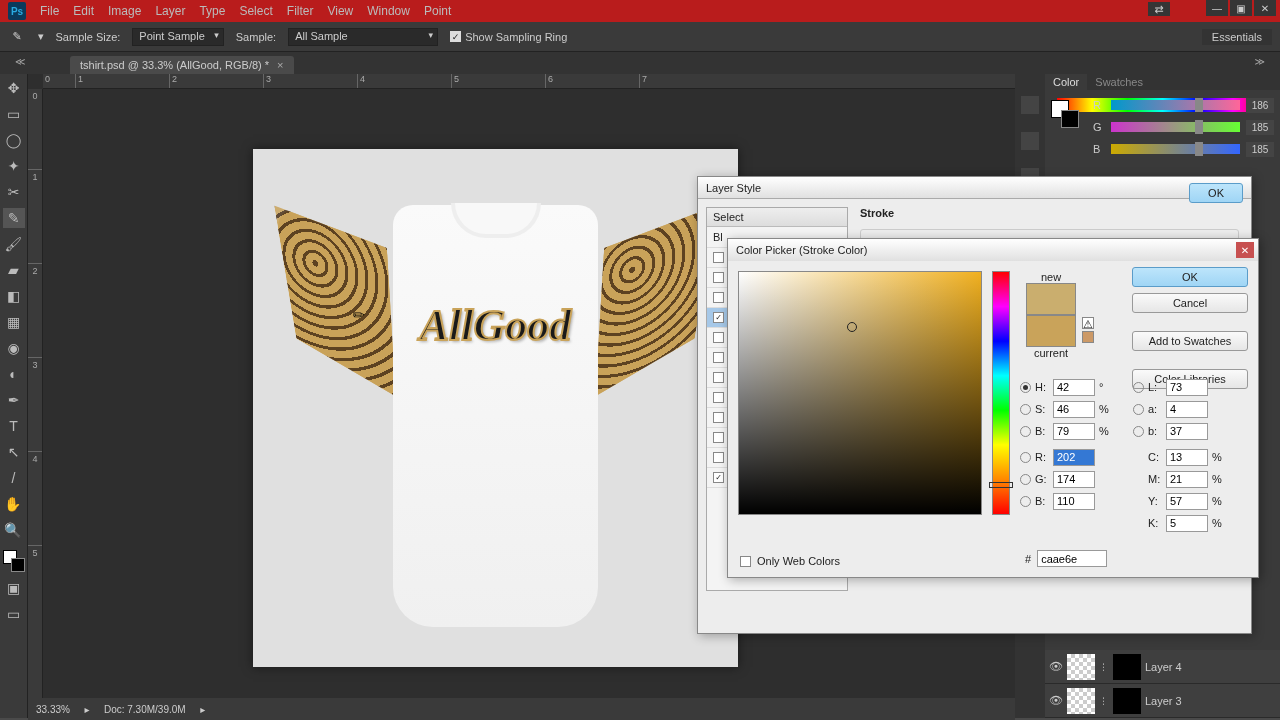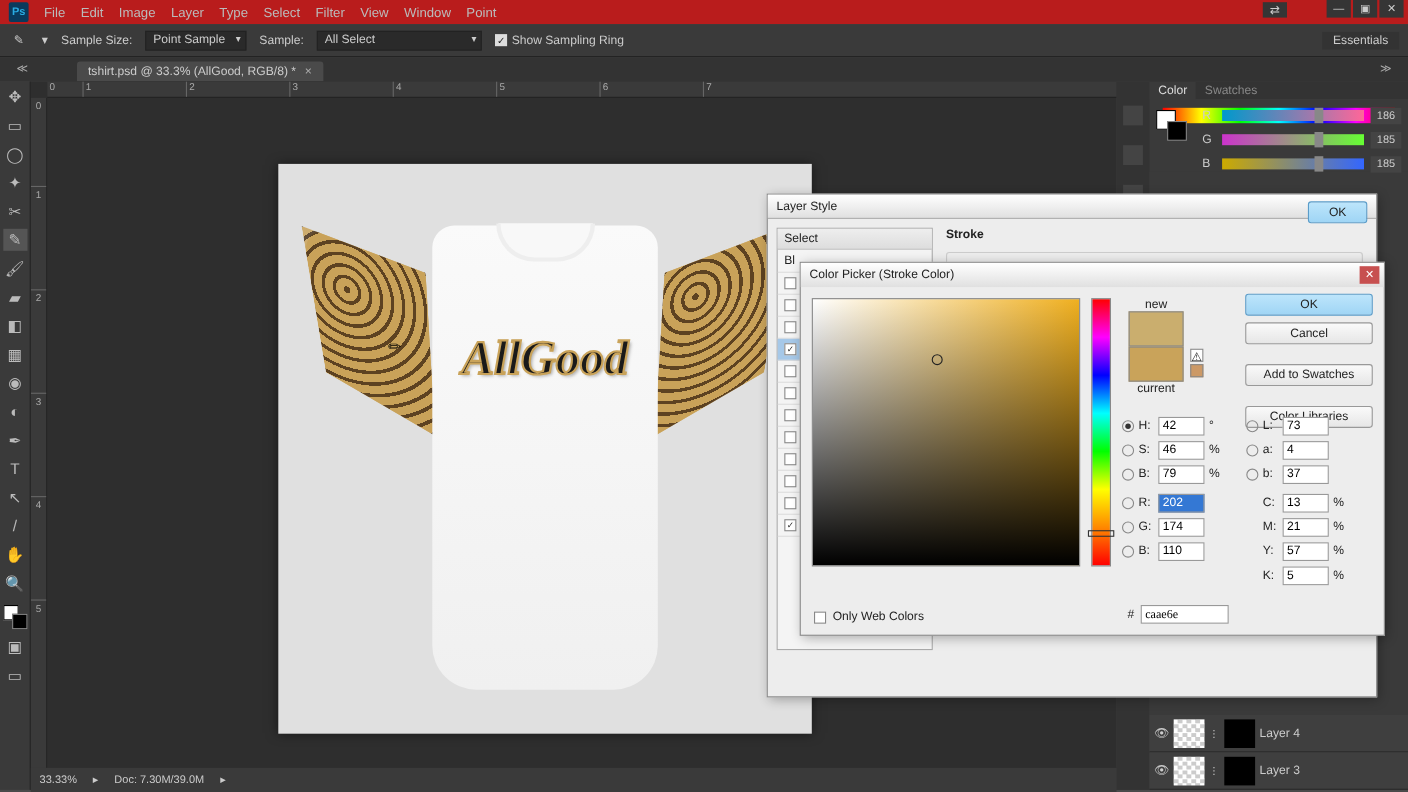--- a/index.html
+++ b/index.html
@@ -133,21 +133,21 @@
 .val-row { display: flex; align-items: center; gap: 4px; margin-bottom: 2px; height: 20px;}
 .val-radio { width: 11px; height: 11px; border: 1px solid #888; border-radius: 50%; display: inline-flex; align-items: center; justify-content: center;}
 .val-radio.on::after{content:"";width:5px;height:5px;background:#333;border-radius:50%;}
 .val-label { width: 14px; font-size: 11px; }
 .val-input { width: 42px; height: 17px; border: 1px solid #999; background: #fff; font-size: 11px; padding: 0 3px; text-align:left;}
 .val-input.sel { background: #3478d4; color: #fff;}
 .val-unit { width: 12px; font-size: 11px;}
 .val-cols { display: flex; gap: 22px;}
 .val-col { display: flex; flex-direction: column;}
 .hex-row { display: flex; align-items: center; gap: 6px; margin-top: 6px;}
-.hex-input { width: 80px; height: 17px; border: 1px solid #999; font-size: 11px; padding: 0 3px; font-family: Liberation Serif, serif;}
+.hex-input { width: 70px; height: 17px; border: 1px solid #999; font-size: 11px; padding: 0 3px;}
 .web-only { position: absolute; bottom: 10px; left: 12px; display: flex; align-items: center; gap: 6px; font-size: 11px;}
 .web-only .chk{width:11px;height:11px;border:1px solid #888;background:#fff;}
 </style>
 </head>
 <body>
 
 <div class="title-bar">
   <div class="ps-logo">Ps</div>
   <div class="menu-bar">
     <span class="menu-item">File</span>
@@ -168,21 +168,21 @@
     <div class="win-btn">✕</div>
   </div>
 </div>
 
 <div class="options-bar">
   <div class="tool-indicator">✎</div>
   <span>▾</span>
   <span class="opt-label">Sample Size:</span>
   <div class="opt-select">Point Sample</div>
   <span class="opt-label">Sample:</span>
-  <div class="opt-select" style="width:150px">All Select</div>
+  <div class="opt-select" style="width:150px">All Sample</div>
   <div class="opt-check">
     <span class="checkbox-ui">✓</span>
     <span>Show Sampling Ring</span>
   </div>
   <div class="essentials">Essentials</div>
 </div>
 
 <div class="doc-tabs">
   <span class="tab-arrows-left">≪</span>
   <div class="doc-tab">

